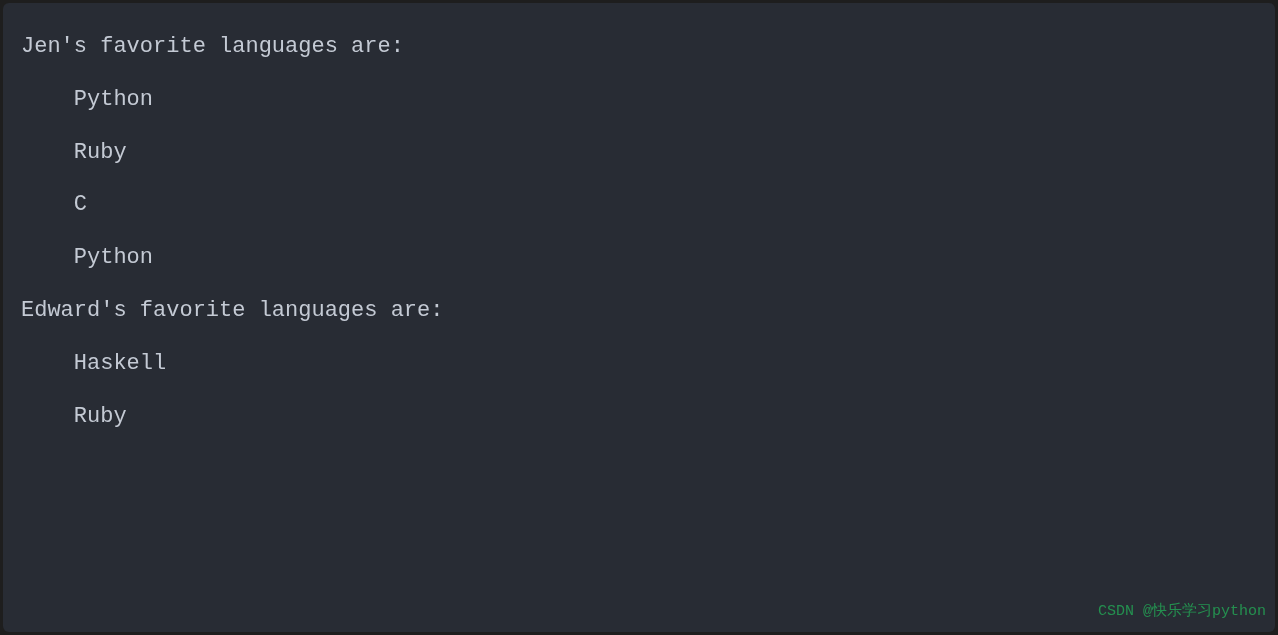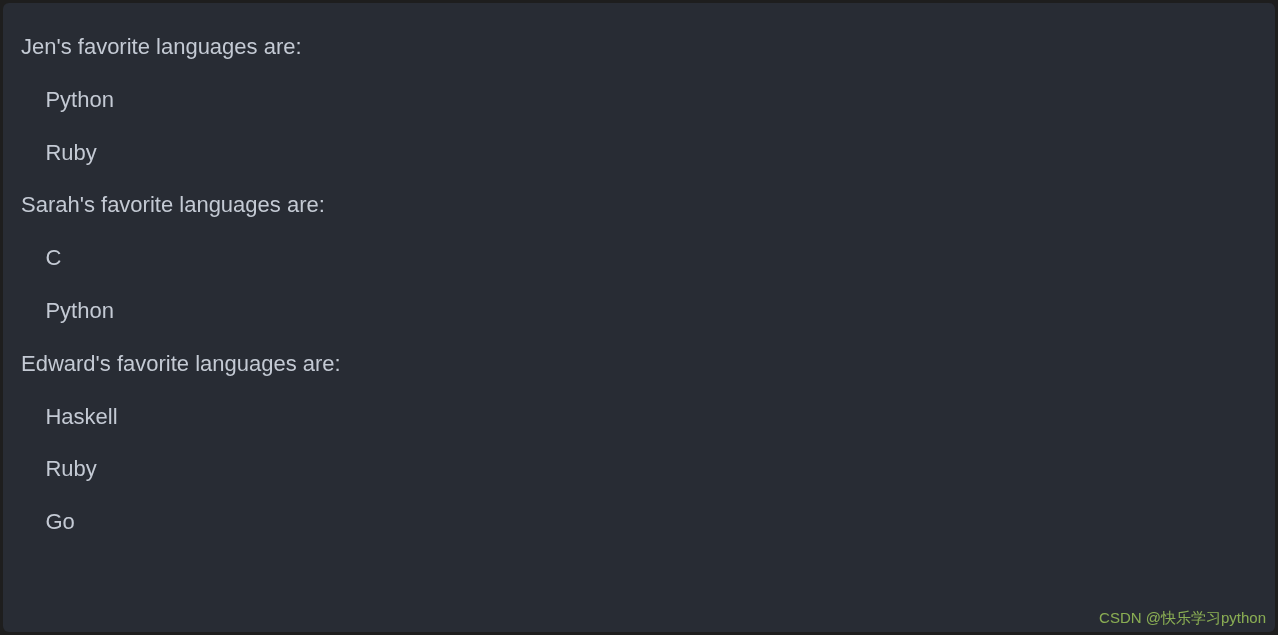--- a/index.html
+++ b/index.html
@@ -13,49 +13,47 @@
       height: 635px;
       overflow: hidden;
       position: relative;
     }
     .code-block {
       background-color: #282c34;
       border-radius: 6px;
       margin: 3px;
       padding: 18px 18px 16px 18px;
       height: calc(100% - 6px);
-      font-family: Liberation Sans, sans-serif;
+      font-family: Liberation Mono, monospace;
       font-size: 22px;
       line-height: 2.4;
       color: #c4cad4;
       font-weight: 300;
     }
     .output-line {
       white-space: pre;
       display: block;
     }
     .watermark {
       position: absolute;
-      bottom: 7px;
+      bottom: 15px;
       right: 12px;
-      color: #bef264;
+      color: #22c55e;
       font-size: 15px;
-      font-family: Liberation Sans, sans-serif;
+      font-family: Liberation Mono, monospace;
       opacity: 0.65;
     }
   </style>
 </head>
 <body>
 
 <div class="code-block">
   <span class="output-line">Jen's favorite languages are:</span>
   <span class="output-line">    Python</span>
   <span class="output-line">    Ruby</span>
-  <span class="output-line">Sarah's favorite languages are:</span>
   <span class="output-line">    C</span>
   <span class="output-line">    Python</span>
   <span class="output-line">Edward's favorite languages are:</span>
   <span class="output-line">    Haskell</span>
   <span class="output-line">    Ruby</span>
-  <span class="output-line">    Go</span>
 </div>
 
 <div class="watermark">CSDN @快乐学习python</div>
 
 </body></html>

